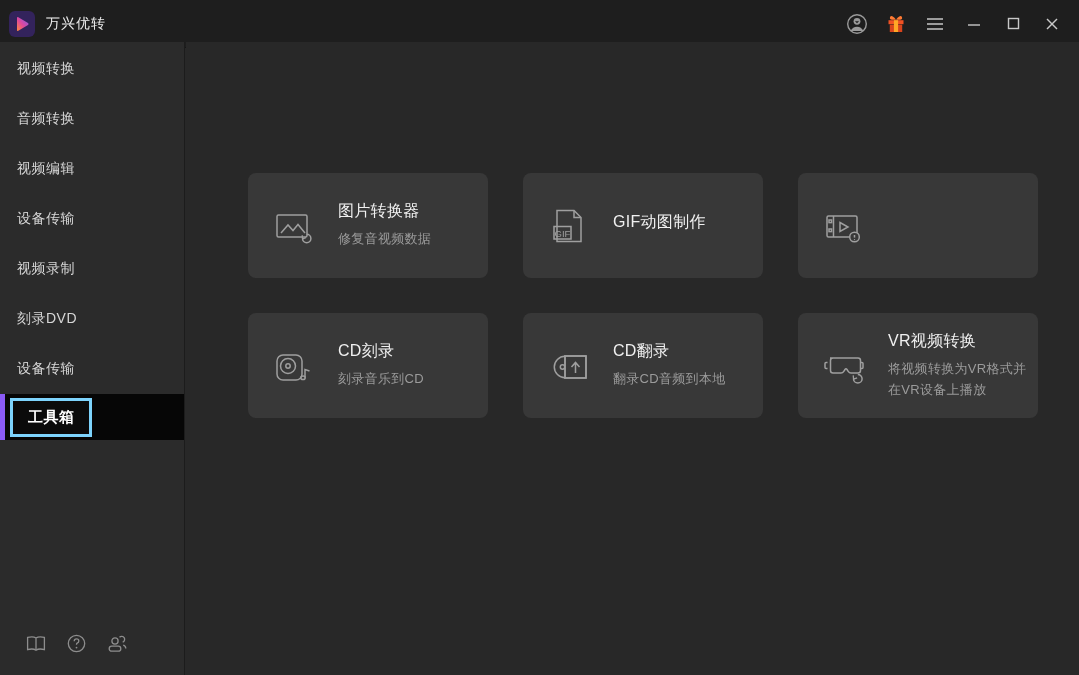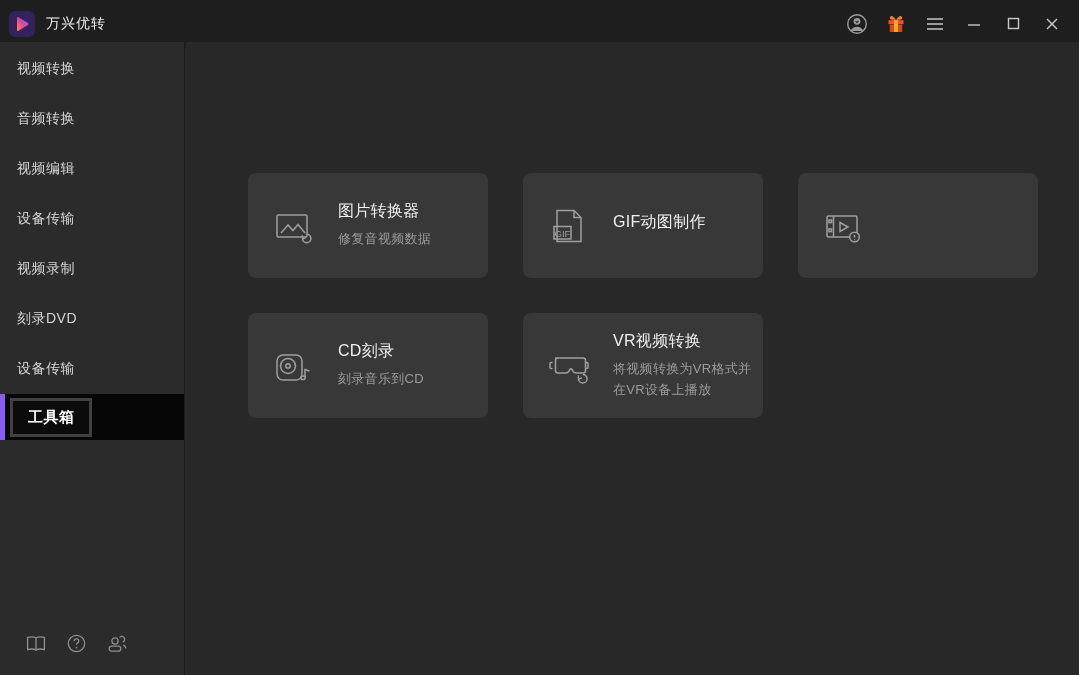--- a/index.html
+++ b/index.html
@@ -28,21 +28,21 @@
   .side-nav { padding-top:2px; }
   .side-item {
     height:50px; display:flex; align-items:center; padding-left:17px;
     font-size:14px; color:#d6d6d6; cursor:pointer; letter-spacing:0.5px;
   }
   .side-item.active {
     height:46px; background:#060606; padding-left:0; position:relative; color:#ffffff;
   }
   .side-item.active .accent { position:absolute; left:0; top:0; bottom:0; width:5px; background:#8a5af5; }
   .side-item.active .active-box {
-    margin-left:10px; border:3px solid #404040; padding:7px 14px 7px 15px;
+    margin-left:10px; border:3px solid #7dd3fc; padding:7px 14px 7px 15px;
     font-weight:bold; font-size:15px; background:#0b0b0b;
   }
   .side-footer {
     margin-top:auto; display:flex; align-items:center; gap:21px;
     padding:0 0 22px 26px;
   }
   .side-footer .f-icon { cursor:pointer; display:flex; }
   
   .main {
     position:absolute; top:42px; left:186px; right:0; bottom:0; background:#282828;
@@ -236,20 +236,35 @@
           <path d="M33 33.5 v-8 l4.5 1.5"></path>
           <ellipse cx="31" cy="33.8" rx="2.2" ry="1.8"></ellipse>
         </svg>
       </span>
       <span class="card-text">
         <div class="card-title">CD刻录</div>
         <div class="card-sub">刻录音乐到CD</div>
       </span>
     </div>
 
+    <div class="tool-card">
+      <span class="card-icon">
+        <svg width="44" height="44" viewBox="0 0 44 44" fill="none" stroke="#9f9f9f" stroke-width="1.5">
+          <path d="M18 12.3 a10.5 10.5 0 1 0 0 21.4"></path>
+          <circle cx="15.5" cy="23" r="2.2"></circle>
+          <rect x="18" y="12" width="21" height="22" fill="#383838"></rect>
+          <rect x="18" y="12" width="21" height="22"></rect>
+          <path d="M28.5 29 v-10 M24.5 23 l4-4.5 4 4.5"></path>
+        </svg>
+      </span>
+      <span class="card-text">
+        <div class="card-title">CD翻录</div>
+        <div class="card-sub">翻录CD音频到本地</div>
+      </span>
+    </div>
 
     <div class="tool-card">
       <span class="card-icon">
         <svg width="44" height="44" viewBox="0 0 44 44" fill="none" stroke="#9f9f9f" stroke-width="1.5">
           <path d="M8 14 h28 q2.5 0 2.5 2.5 v10 q0 2.5-2.5 2.5 h-7 q-1.8 0-2.8-1.6 l-1.2-1.9 q-1-1.5-2 0 l-1.2 1.9 q-1 1.6-2.8 1.6 h-8 q-2.5 0-2.5-2.5 v-10 q0-2.5 2.5-2.5 z" fill="#383838"></path>
           <path d="M5.5 18.5 h-1.5 q-1 0-1 1 v4 q0 1 1 1 h1.5 M38.5 18.5 h1.5 q1 0 1 1 v4 q0 1-1 1 h-1.5"></path>
           <path d="M31.5 34.8 a4.3 4.3 0 1 0 4.3-4.3"></path>
           <path d="M31.2 31.4 l0.4 3.7 3.5-1.2" stroke-width="1.3"></path>
         </svg>
       </span>

